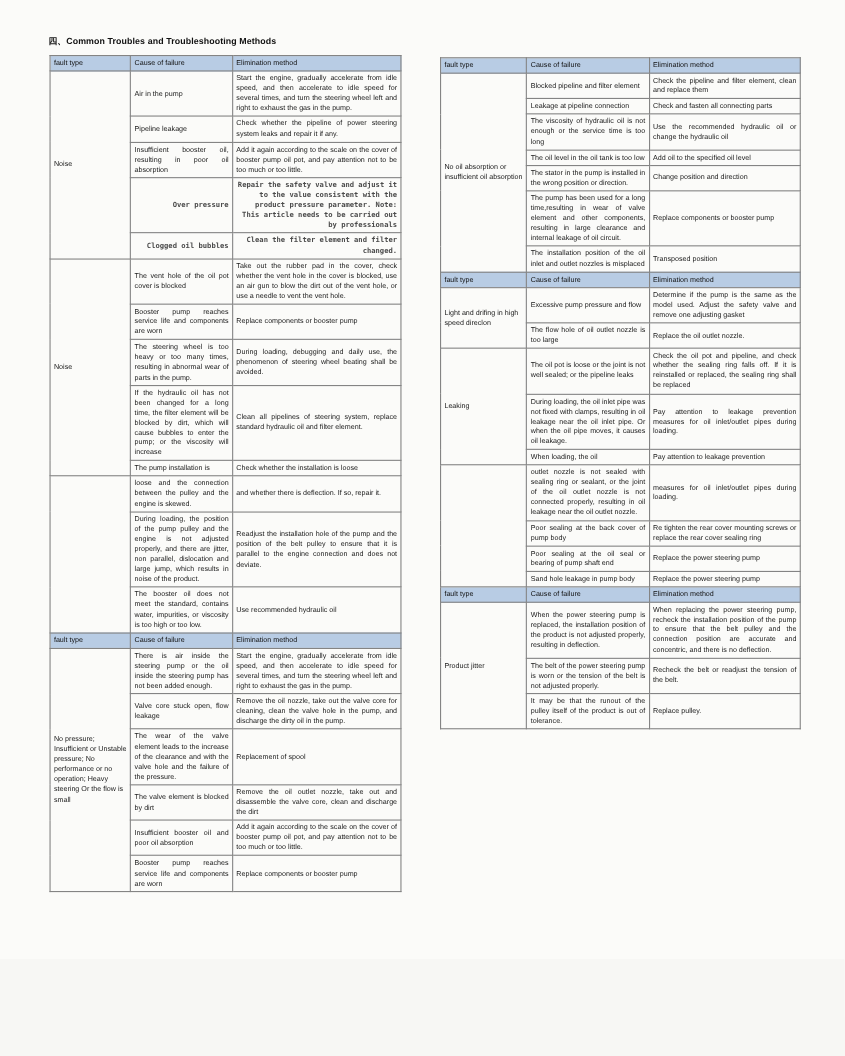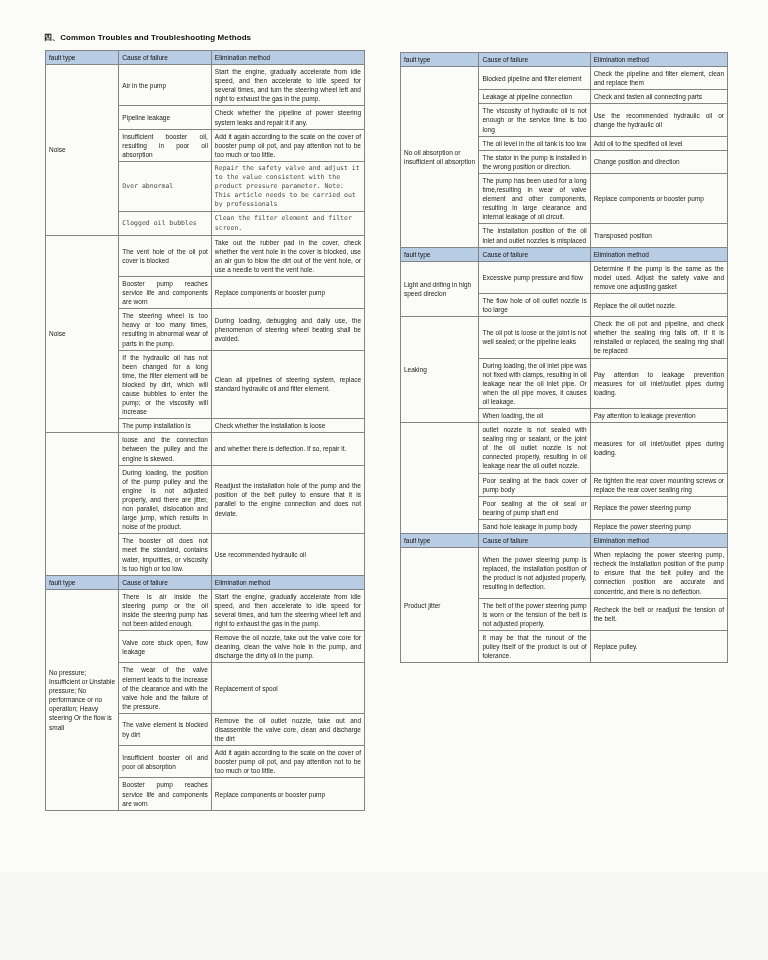--- a/index.html
+++ b/index.html
@@ -43,21 +43,22 @@
     background:#b8cce4;
     font-weight:normal;
     text-align:left;
     color:#111;
   }
   td.cause, td.method { text-align:justify; }
   td.fault { text-align:left; vertical-align:middle; }
   td.mono {
     font-family:"DejaVu Sans Mono", monospace;
     color:#4a4a4a;
-    text-align:left;
+    text-align:right;
+    font-weight:bold;
   }
 </style>
 </head>
 <body>
 
 <div class="page">
 
   <div class="title">
     <span>四、</span><span>Common Troubles and Troubleshooting Methods</span>
   </div>
@@ -82,26 +83,26 @@
           </tr>
           <tr>
             <td class="cause">Pipeline leakage</td>
             <td class="method">Check whether the pipeline of power steering system leaks and repair it if any.</td>
           </tr>
           <tr>
             <td class="cause">Insufficient booster oil, resulting in poor oil absorption</td>
             <td class="method">Add it again according to the scale on the cover of booster pump oil pot, and pay attention not to be too much or too little.</td>
           </tr>
           <tr>
-            <td class="cause mono">Over abnormal</td>
+            <td class="cause mono">Over pressure</td>
             <td class="method mono">Repair the safety valve and adjust it to the value consistent with the product pressure parameter. Note: This article needs to be carried out by professionals</td>
           </tr>
           <tr>
             <td class="cause mono">Clogged oil bubbles</td>
-            <td class="method mono">Clean the filter element and filter screen.</td>
+            <td class="method mono">Clean the filter element and filter changed.</td>
           </tr>
           <tr>
             <td class="fault" rowspan="5">Noise</td>
             <td class="cause">The vent hole of the oil pot cover is blocked</td>
             <td class="method">Take out the rubber pad in the cover, check whether the vent hole in the cover is blocked, use an air gun to blow the dirt out of the vent hole, or use a needle to vent the vent hole.</td>
           </tr>
           <tr>
             <td class="cause">Booster pump reaches service life and components are worn</td>
             <td class="method">Replace components or booster pump</td>
           </tr>

